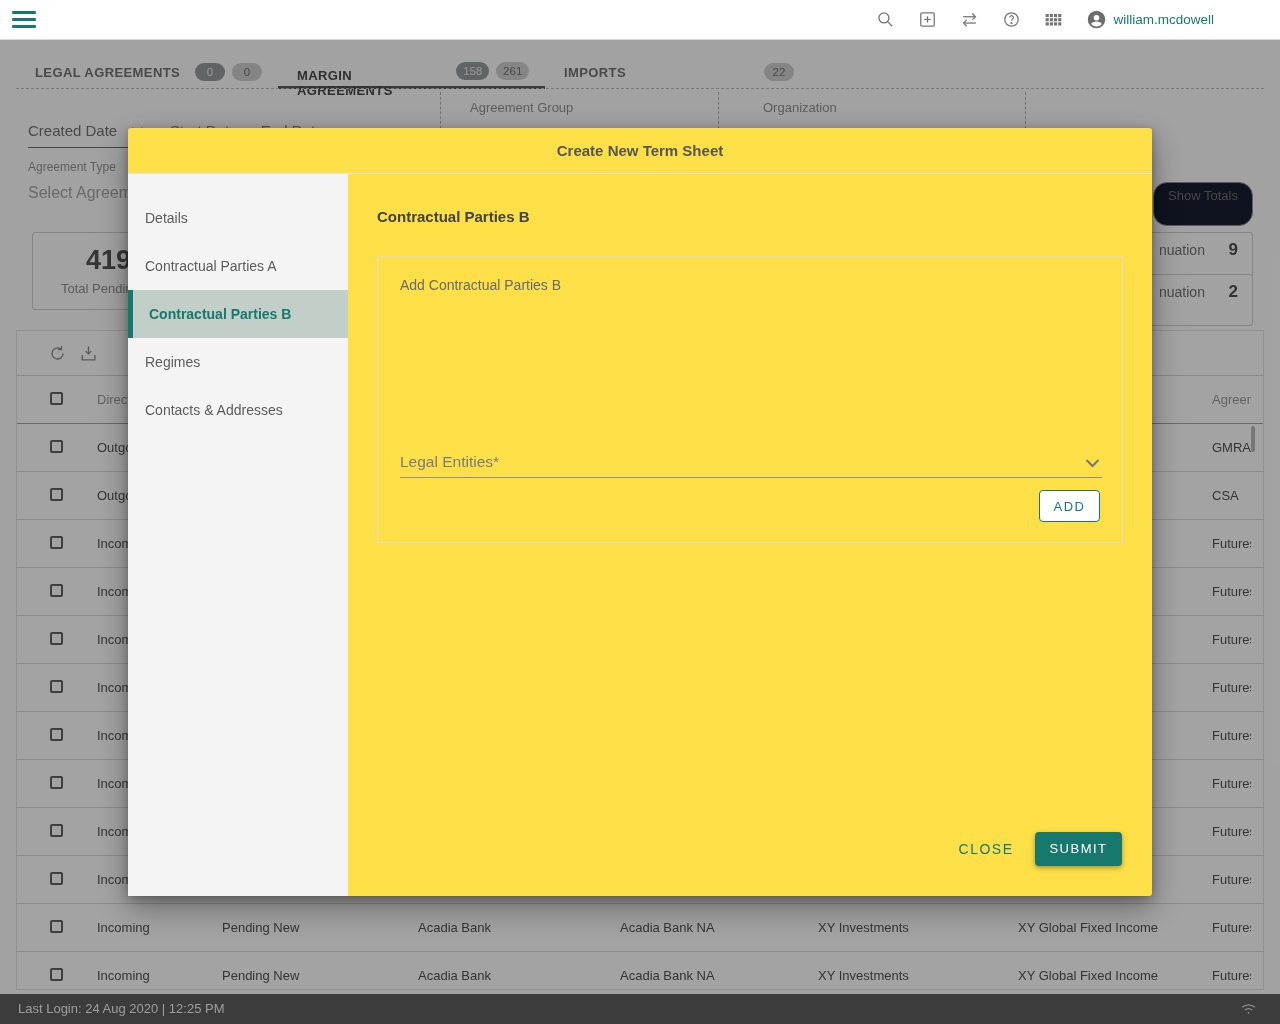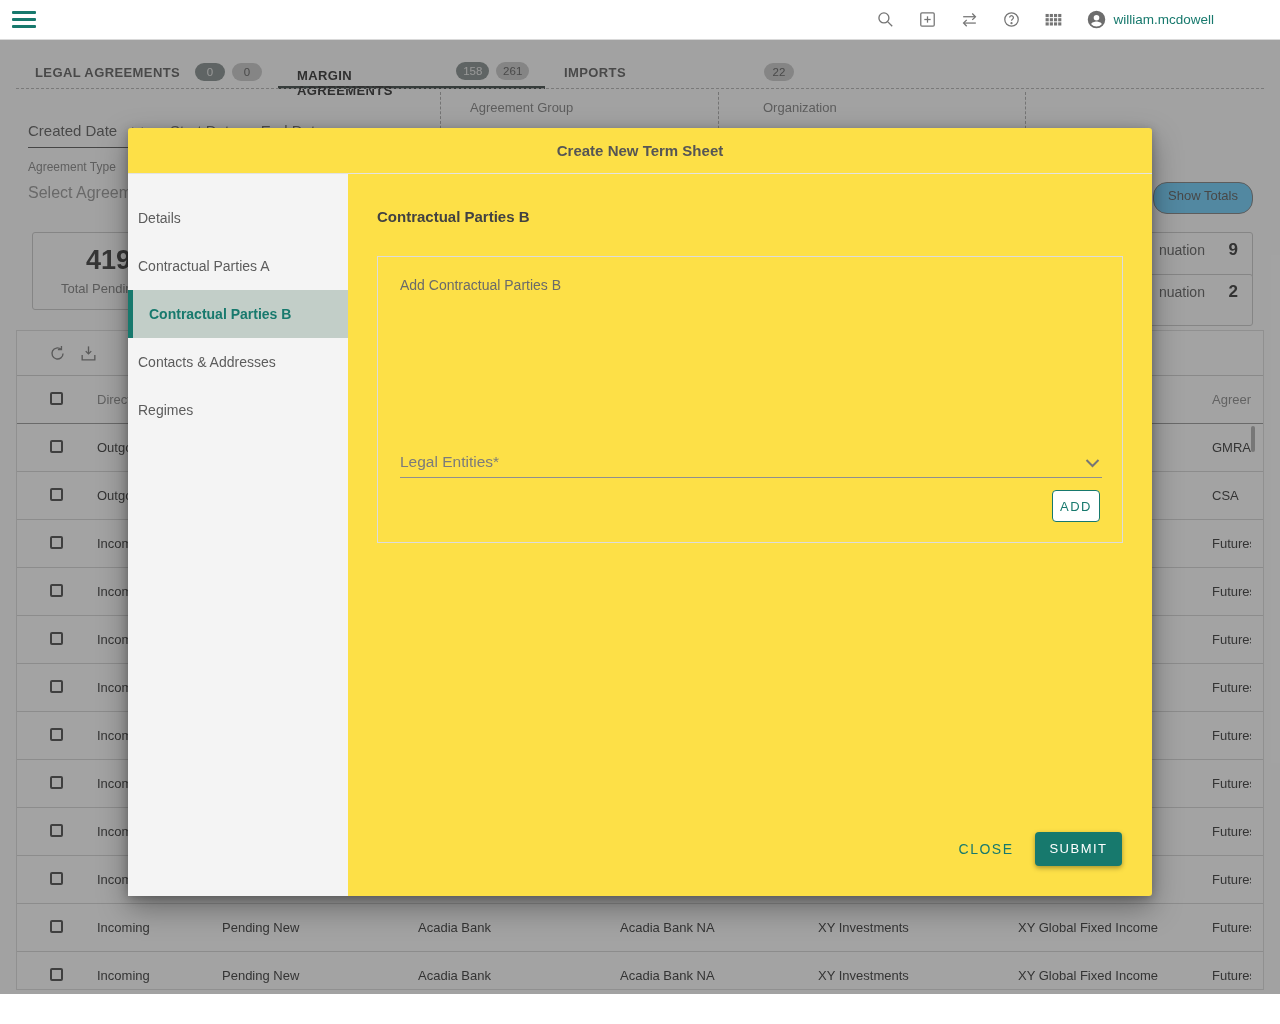--- a/index.html
+++ b/index.html
@@ -34,22 +34,22 @@
   .tabs-rule { position:absolute; top:48px; left:16px; width:1248px; border-top:1px dashed #bdbdbd; }
 
   
   .flabel { position:absolute; font-size:13px; color:#8f8f8f; }
   .created { position:absolute; left:28px; top:82px; font-size:15px; color:#6e6e6e; display:flex; align-items:center; gap:14px; cursor:pointer; }
   .daterange { position:absolute; left:170px; top:82px; font-size:15px; color:#787878; }
   .cd-underline { position:absolute; left:28px; top:107px; width:410px; border-top:1px solid #6a6a6a; }
   .vdash { position:absolute; top:52px; height:56px; border-left:1px dashed #b3b3b3; }
   .atype-label { position:absolute; left:28px; top:120px; font-size:12px; color:#929292; }
   .atype-value { position:absolute; left:28px; top:144px; font-size:16px; color:#a2a2a2; }
-  .show-totals { position:absolute; left:1153px; top:142px; width:100px; height:32px; border:1px solid #8f8f8f;
-                 border-radius:14px; font-size:13px; color:#6c6c6c; text-align:center; line-height:26px; cursor:pointer; background:#7dd3fc; }
+  .show-totals { position:absolute; left:1153px; top:142px; width:100px; height:44px; border:1px solid #8f8f8f;
+                 border-radius:14px; font-size:13px; color:#6c6c6c; text-align:center; line-height:26px; cursor:pointer; background:#0f172a; }
 
   
   .sumcard { position:absolute; border:1px solid #cfcfcf; border-radius:3px; background:#fdfdfd; }
   .sc-left { left:32px; top:192px; width:240px; height:78px; }
   .sc-num { position:absolute; left:53px; top:12px; font-size:27px; font-weight:700; color:#4f4f4f; }
   .sc-lbl { position:absolute; left:28px; top:48px; font-size:13px; color:#8c8c8c; }
   .sc-r { left:1100px; width:153px; height:52px; }
   .sc-r1 { top:192px; } .sc-r2 { top:234px; }
   .sc-r .lab { position:absolute; left:58px; top:0; line-height:34px; font-size:14px; color:#6f6f6f; }
   .sc-r .val { position:absolute; right:14px; top:0; line-height:34px; font-size:17px; font-weight:700; color:#4a4a4a; }
@@ -68,31 +68,31 @@
   .o  { left:801px; } .g { left:1001px; } .a { left:1195px; width:39px; overflow:hidden; }
   .sbar { position:absolute; right:8px; top:95px; width:4px; height:26px; background:#b9b9b9; border-radius:2px; }
 
   
   .modal { position:absolute; left:128px; top:128px; width:1024px; height:768px; background:#fde047; border-radius:3px;
            z-index:20; box-shadow:0 12px 30px rgba(0,0,0,.35), 0 2px 10px rgba(0,0,0,.25); }
   .m-header { height:46px; border-bottom:1px solid #e3e3e3; text-align:center; line-height:46px;
               font-size:15px; font-weight:600; color:#555; }
   .m-body { display:flex; height:722px; }
   .m-nav { width:220px; background:#f4f4f4; padding-top:20px; flex:none; }
-  .m-nav-item { height:48px; line-height:48px; padding-left:10px; font-size:14px; color:#5c5c5c; cursor:pointer; }
+  .m-nav-item { height:48px; line-height:48px; padding-left:17px; font-size:14px; color:#5c5c5c; cursor:pointer; }
   .m-nav-item.active { background:#c2cec8; color:#17796d; font-weight:600; border-left:5px solid #17796d; padding-left:16px; }
   .m-pane { position:relative; flex:1; }
   .m-heading { position:absolute; left:29px; top:34px; font-size:15px; font-weight:700; color:#424242; }
   .m-card { position:absolute; left:29px; top:82px; width:746px; height:287px; border:1px solid #dcdcdc; border-radius:0; }
   .m-card-title { position:absolute; left:22px; top:20px; font-size:14px; color:#6a6a6a; }
   .sel { position:absolute; left:22px; width:702px; height:31px; border-bottom:1px solid #8f8f8f; cursor:pointer; }
   .sel.f1 { top:90px; } .sel.f2 { top:171px;margin-top:19px; }
   .sel-label { position:absolute; left:0; bottom:6px; font-size:15.5px; color:#7b7b7b; }
   .chev { position:absolute; right:2px; bottom:9px; width:15px; height:9px; color:#767676; }
-  .add-btn { position:absolute; right:22px; top:233px; width:48px; height:32px; border:1.5px solid #17796d; border-radius:4px;
+  .add-btn { position:absolute; right:22px; top:233px; width:61px; height:32px; border:1.5px solid #17796d; border-radius:4px;
              background:#fff; color:#17796d; font-size:13px; letter-spacing:1.5px; text-align:center; line-height:29px; cursor:pointer;
              font-family:"Liberation Sans", sans-serif; }
   .close-btn { position:absolute; left:600px; top:661px; width:76px; height:28px; line-height:28px; text-align:center;
                color:#17796d; font-size:14px; letter-spacing:1.5px; cursor:pointer; }
   .submit-btn { position:absolute; left:687px; top:658px; width:87px; height:34px; background:#17796d; color:#fff;
                 font-size:13px; letter-spacing:1.5px; text-align:center; line-height:34px; border-radius:4px; cursor:pointer;
                 box-shadow:0 2px 5px rgba(0,0,0,.35); }
 
   
   .footer { position:absolute; left:0; top:994px; width:1280px; height:30px; background:#3d3c3c; z-index:30; }
@@ -302,35 +302,43 @@
 
   <div class="scrim"></div>
 
   <div class="modal">
     <div class="m-header">Create New Term Sheet</div>
     <div class="m-body">
       <div class="m-nav">
         <div class="m-nav-item">Details</div>
         <div class="m-nav-item">Contractual Parties A</div>
         <div class="m-nav-item active">Contractual Parties B</div>
+        <div class="m-nav-item">Regimes</div>
         <div class="m-nav-item">Contacts &amp; Addresses</div>
-        <div class="m-nav-item">Regimes</div>
       </div>
       <div class="m-pane">
         <div class="m-heading">Contractual Parties B</div>
         <div class="m-card">
           <div class="m-card-title">Add Contractual Parties B</div>
           <div class="sel f2">
             <span class="sel-label">Legal Entities*</span>
             <svg class="chev" viewBox="0 0 14 9" fill="none" stroke="currentColor" stroke-width="2">
                 <path d="M1 1l6 6 6-6"></path>
               </svg>
           </div>
           <button class="add-btn">ADD</button>
         </div>
         <div class="close-btn">CLOSE</div>
         <div class="submit-btn">SUBMIT</div>
       </div>
     </div>
   </div>
 
+  <div class="footer">
+    <span class="f-text">Last Login: 24 Aug 2020 | 12:25 PM</span>
+    <svg class="wifi" viewBox="0 0 24 20" fill="none" stroke="currentColor" stroke-width="1.6">
+        <path d="M4 8.5a12 12 0 0 1 16 0"></path>
+        <path d="M7.5 12a7 7 0 0 1 9 0"></path>
+        <circle cx="12" cy="15.5" r="1.1" fill="currentColor" stroke="none"></circle>
+      </svg>
+  </div>
 
 </div>
 
 </body></html>

